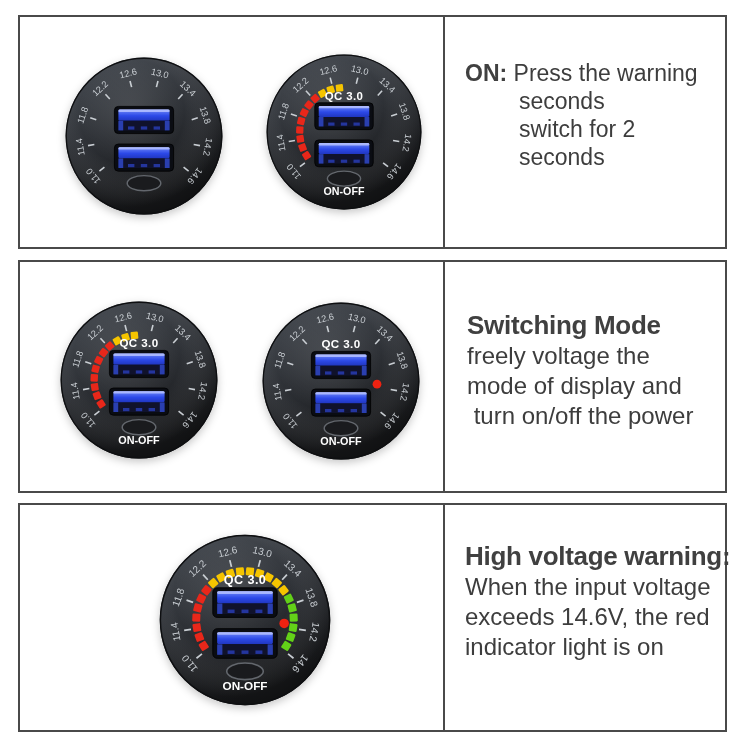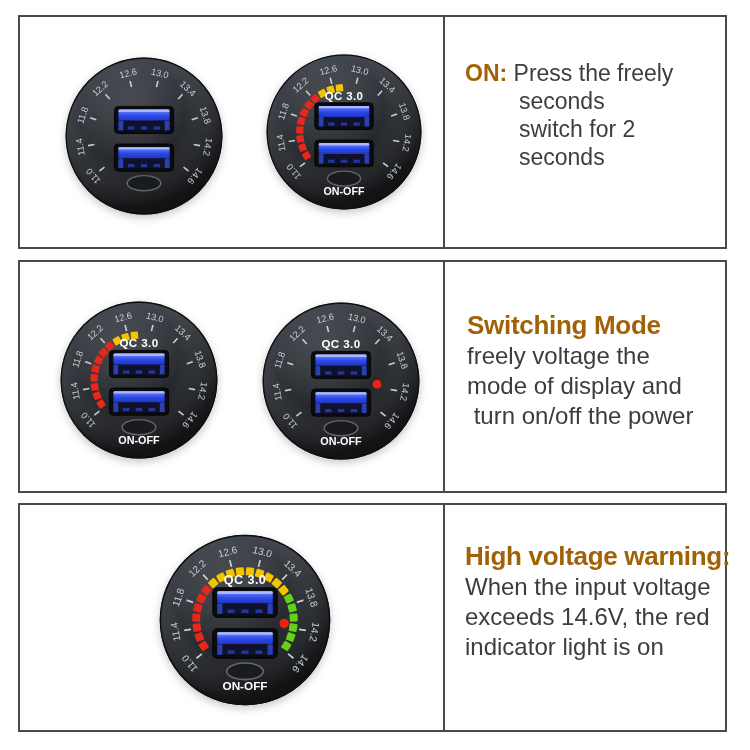--- a/index.html
+++ b/index.html
@@ -12,21 +12,21 @@
   #panel2{top:503px;height:229px;}
   .cell-left{position:absolute;left:0;top:0;width:425px;height:100%;
              border-right:2px solid #4a4a4a;box-sizing:border-box;}
   .cell-right{position:absolute;left:427px;top:0;right:0;bottom:0;}
   .device{position:absolute;filter:drop-shadow(0 3px 4px rgba(0,0,0,0.22));}
   .text-block{color:#3d3d3d;}
   #panel0 .text-block{padding:42px 0 0 18px;font-size:23px;line-height:28px;}
   #panel1 .text-block{padding:48px 0 0 20px;font-size:24px;line-height:30px;}
   #panel2 .text-block{padding:36px 0 0 18px;font-size:24px;line-height:30px;}
   .tline{white-space:pre;}
-  .tline b{color:#a16207;font-weight:bold;}
+  .tline b{color:#404040;font-weight:bold;}
   .tline.indent{padding-left:54px;}
   .tline.gap{margin-top:9px;}
   .tline.heading b{font-size:26px;letter-spacing:-0.3px;margin-top:28px;}
   svg text{font-family:"Liberation Sans", sans-serif;}
 </style>
 </head>
 <body>
 
 <div class="page">
   <section class="panel" id="panel0">
@@ -200,21 +200,21 @@
             <rect x="-20" y="35" width="8" height="4" fill="#2b41c4" opacity="0.75"></rect>
             <rect x="-4" y="35" width="8" height="4" fill="#2b41c4" opacity="0.75"></rect>
             <rect x="12" y="35" width="8" height="4" fill="#2b41c4" opacity="0.75"></rect>
           </g>
           <ellipse cx="0" cy="59" rx="21" ry="9.5" fill="#1a1b1e" stroke="#63676d" stroke-width="1.8"></ellipse>
           <text x="0" y="80" fill="#ffffff" font-size="13.5" font-weight="bold" text-anchor="middle">ON-OFF</text>
         </svg>
       </div>
     <div class="cell-right">
       <div class="text-block">
-          <div class="tline"><b>ON:</b><span> Press the freely</span></div>
+          <div class="tline"><b>ON:</b><span> Press the warning</span></div>
           <div class="tline indent"><span>seconds</span></div>
           <div class="tline indent"><span>switch for 2</span></div>
           <div class="tline indent"><span>seconds</span></div>
         </div>
     </div>
   </section>
   <section class="panel" id="panel1">
     <div class="cell-left">
         <svg viewBox="-100 -100 200 200" width="160" height="160" class="device" style="left: 39px; top: 38px;">
           <defs>

